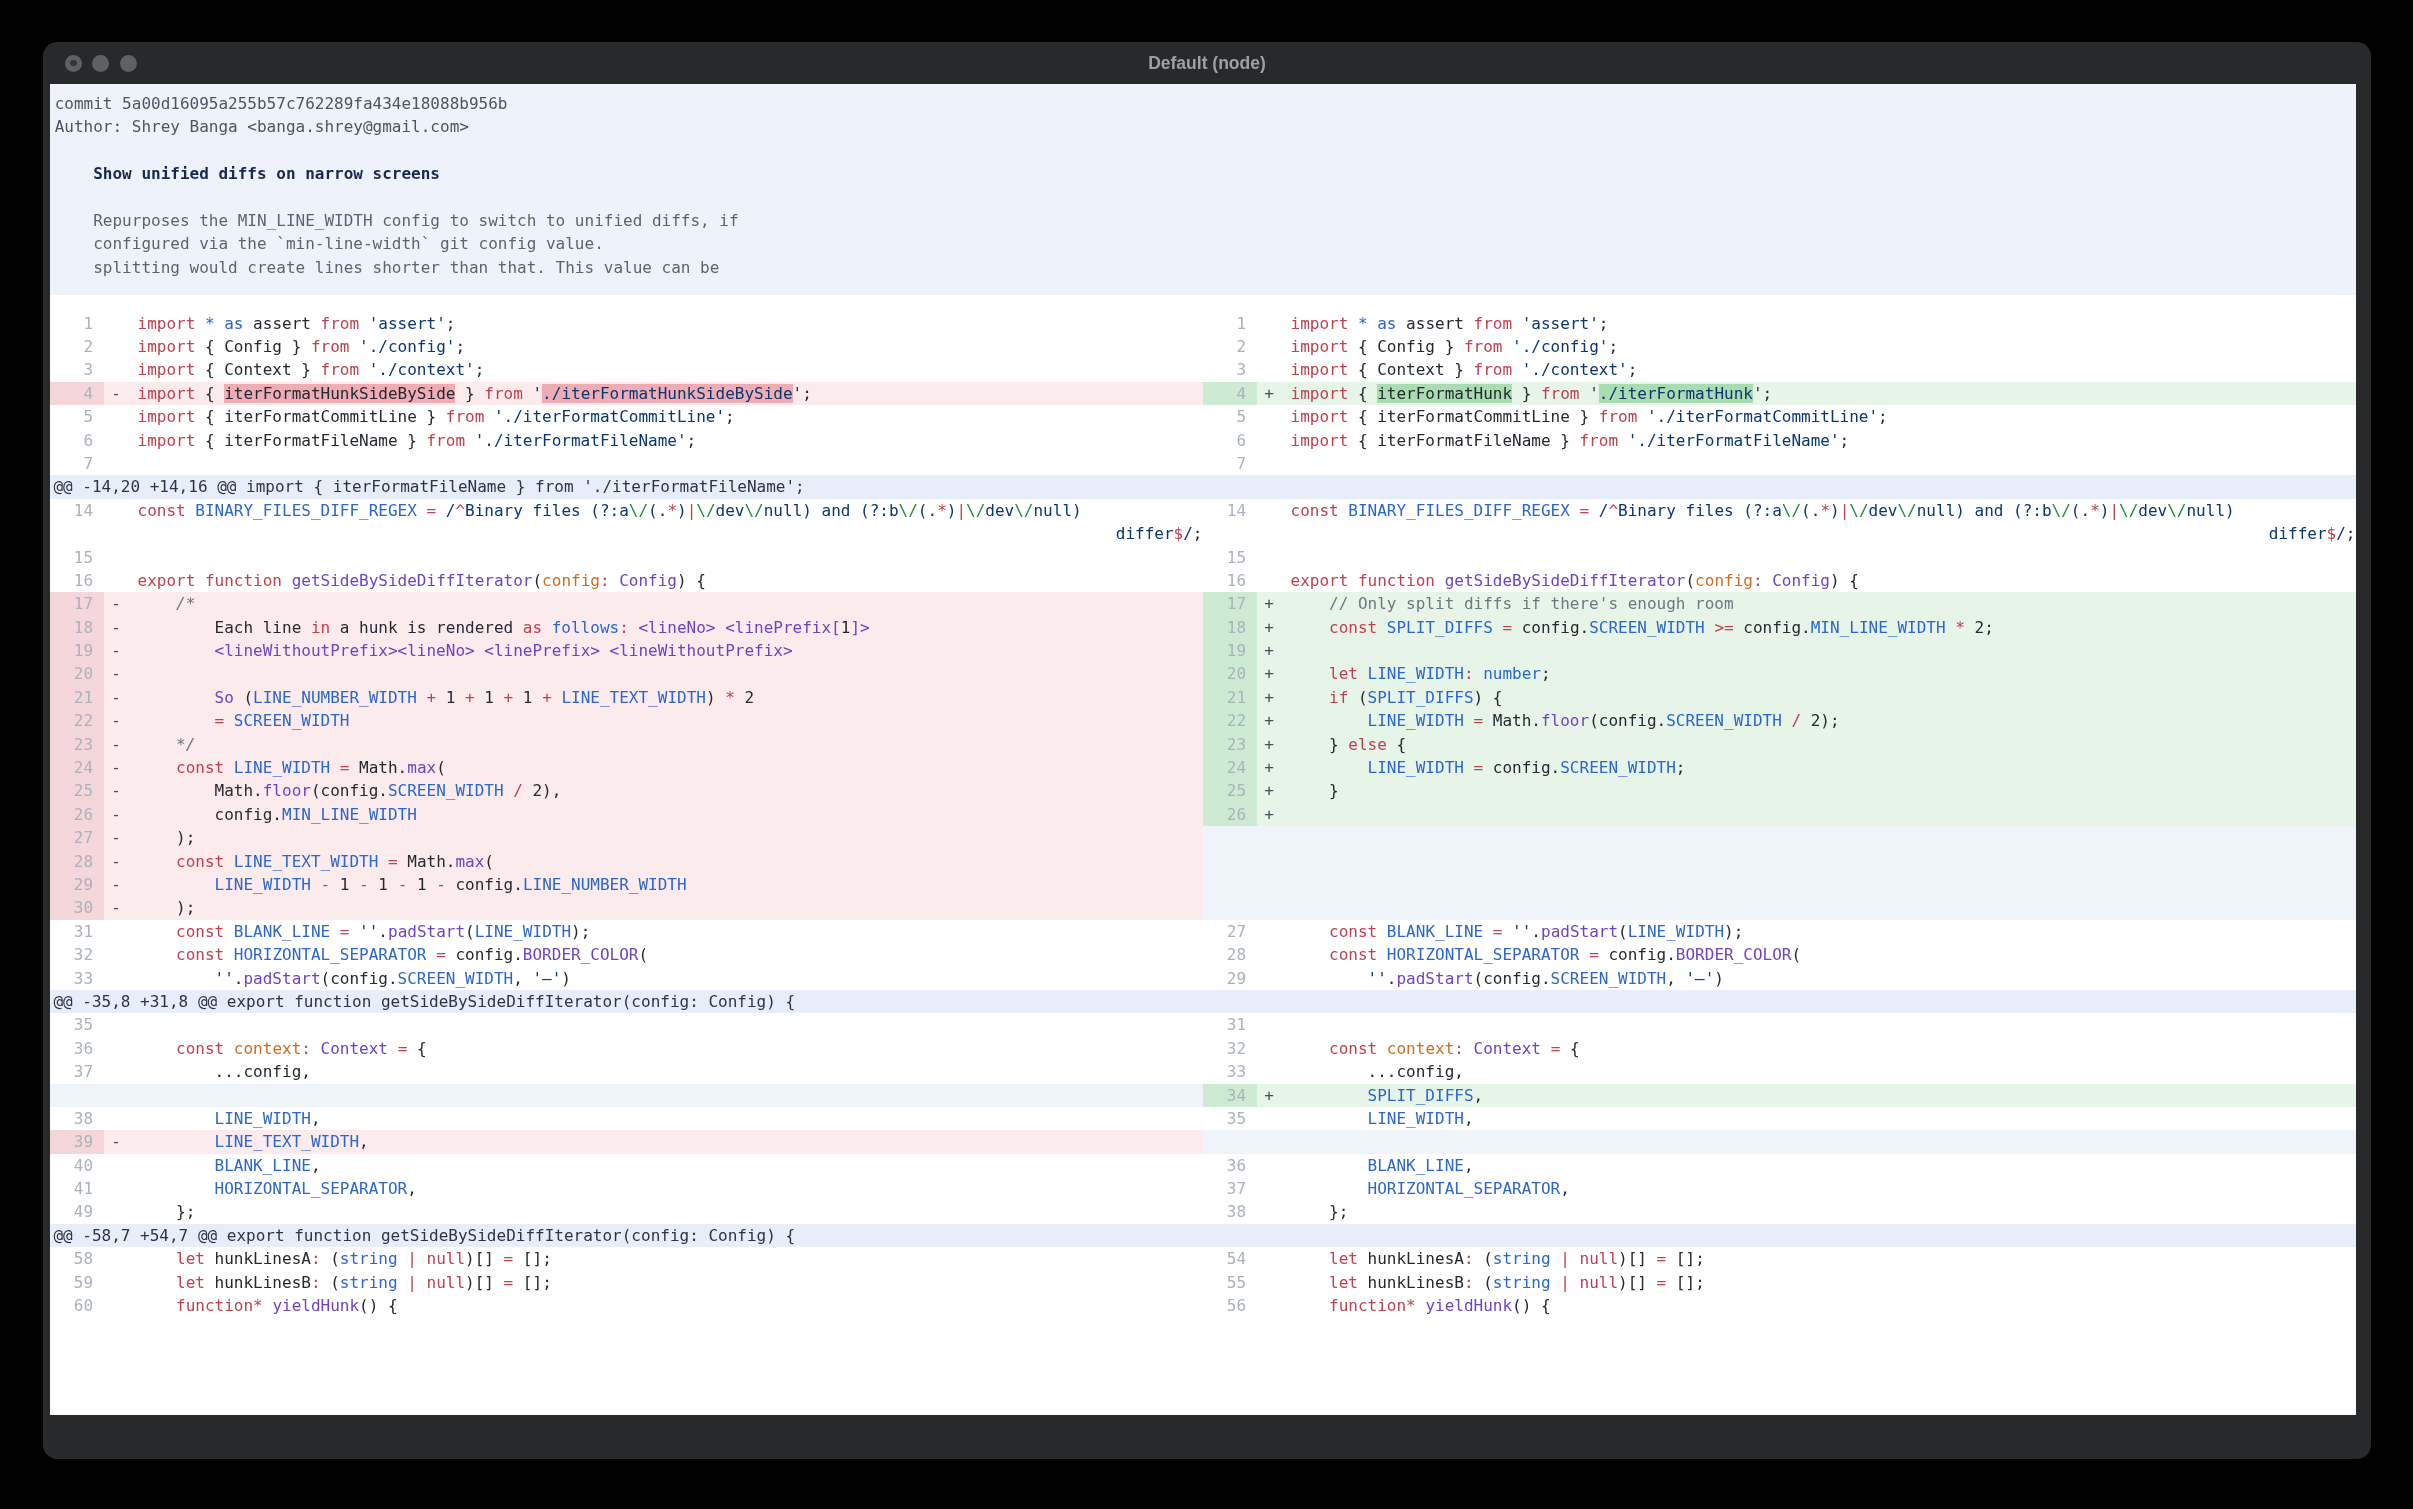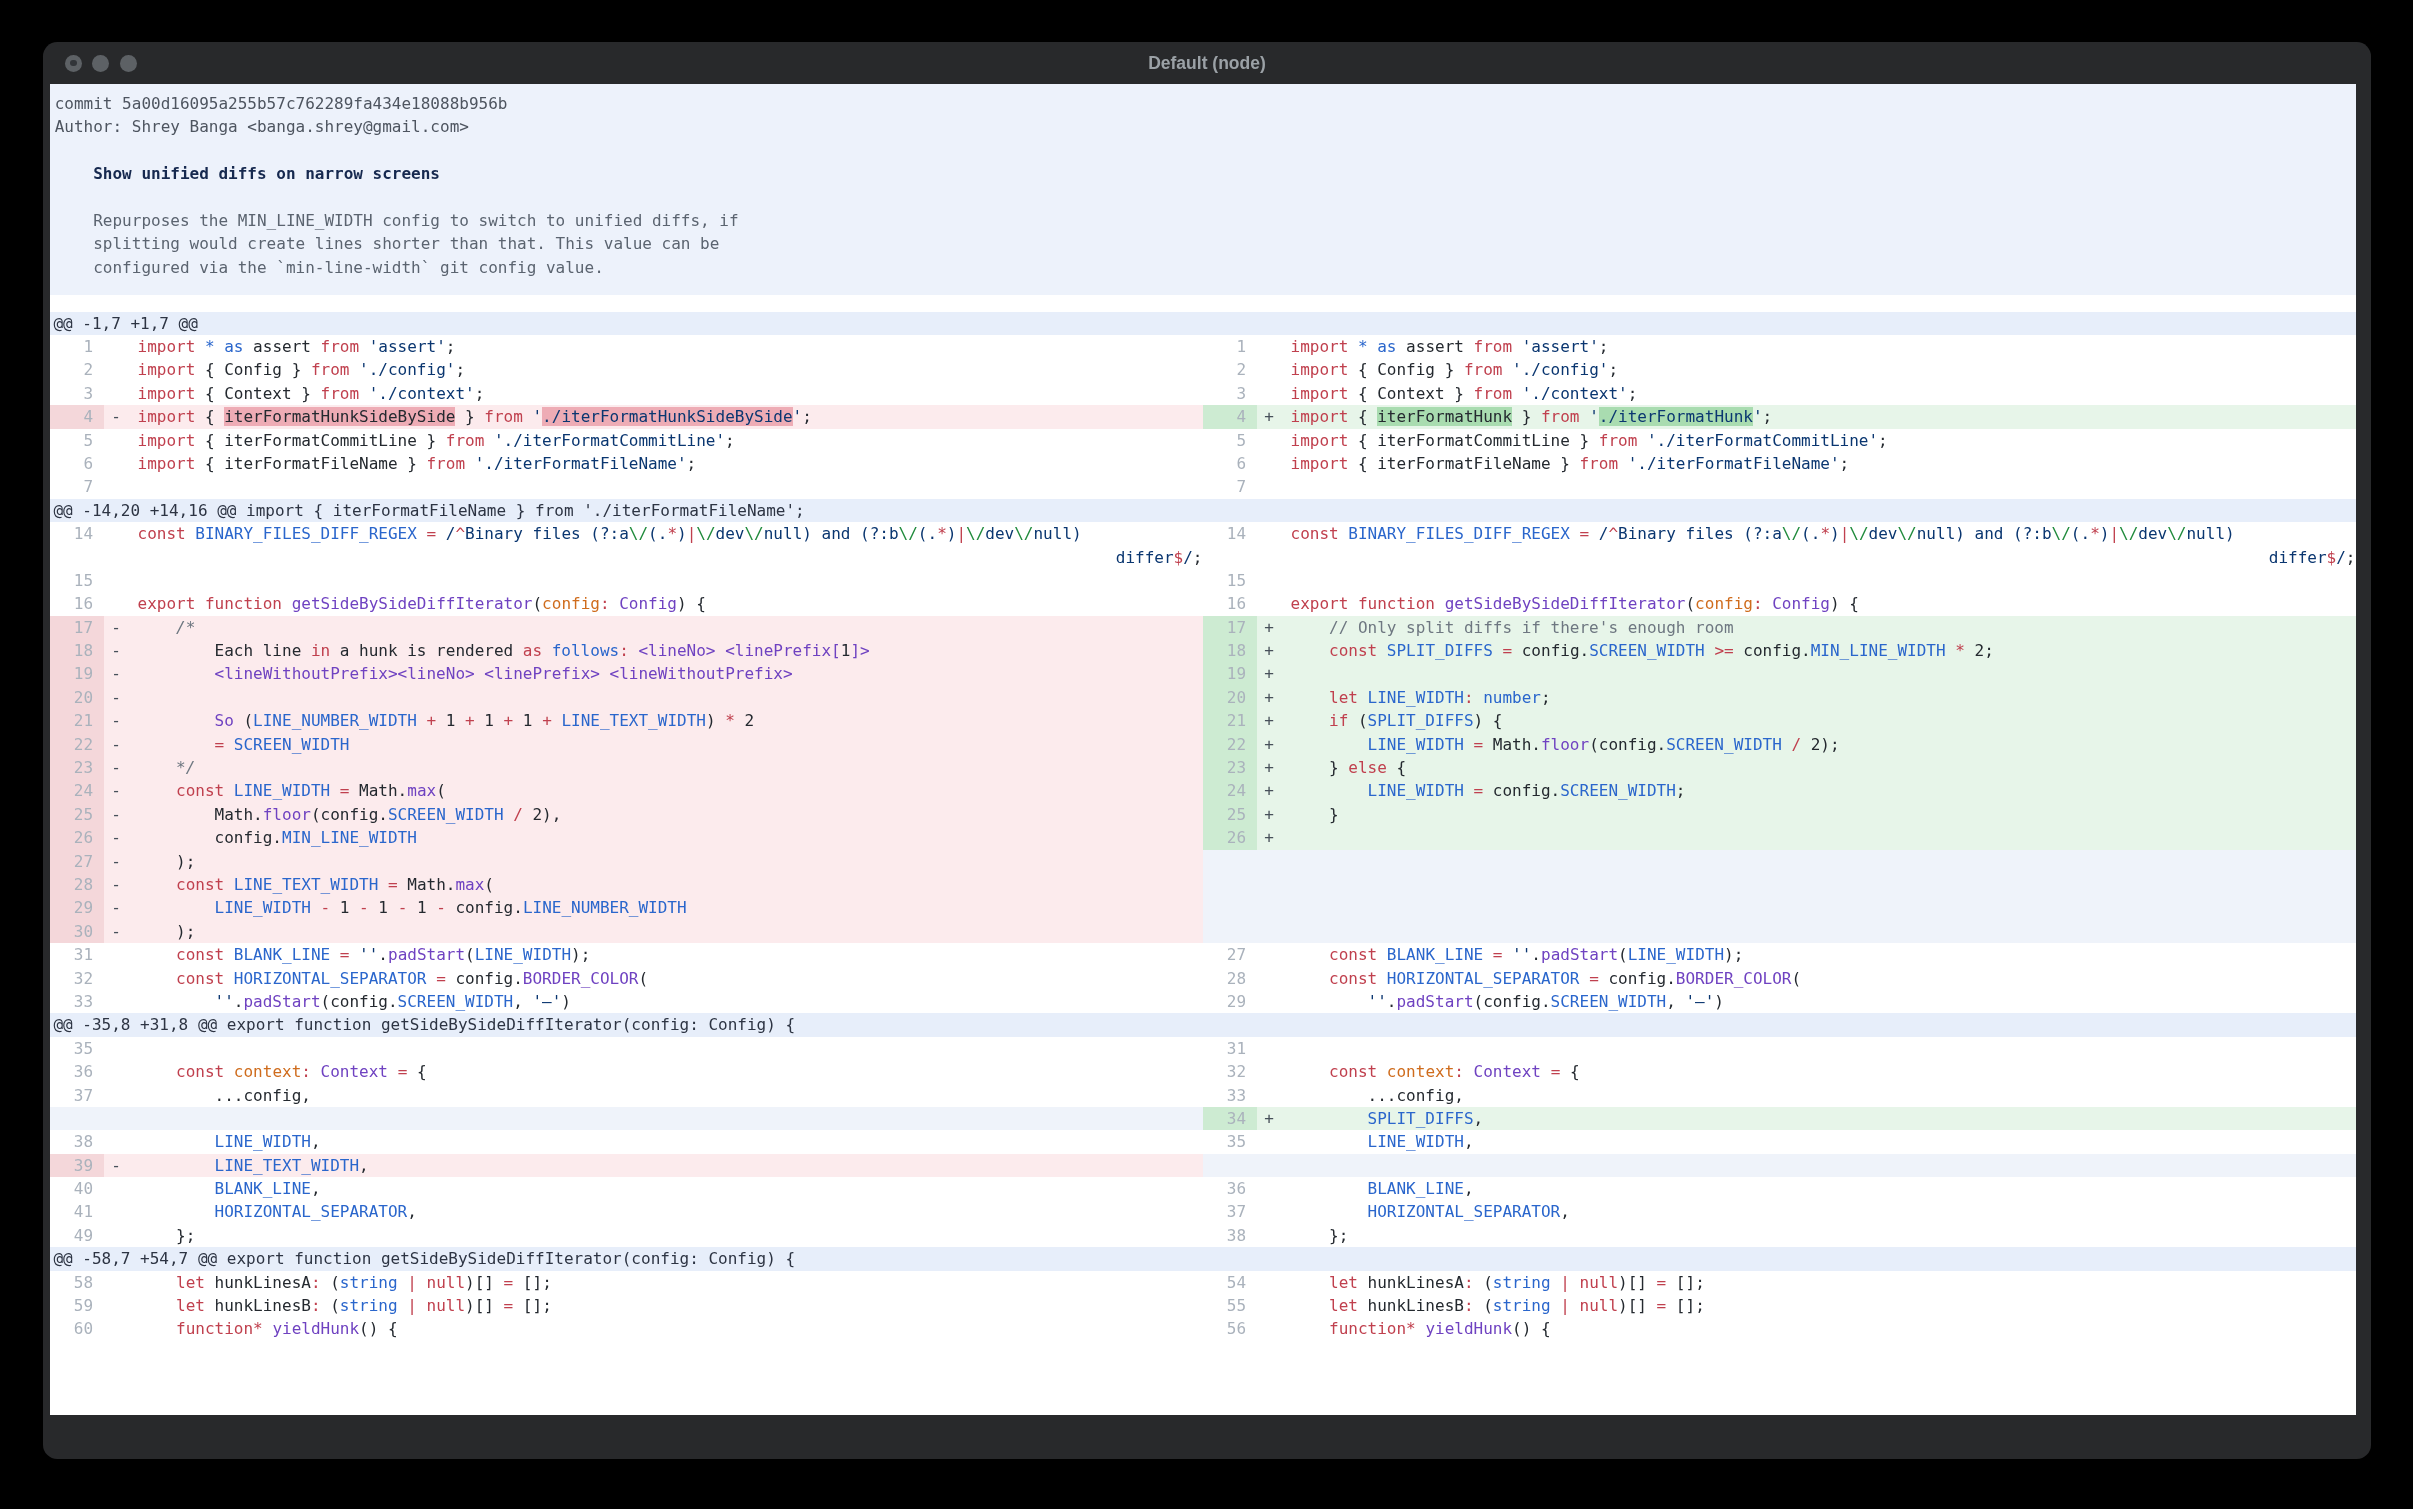--- a/index.html
+++ b/index.html
@@ -66,29 +66,28 @@
   </div>
 
   <div class="content">
     <div class="commit">
       <div class="c-meta">commit 5a00d16095a255b57c762289fa434e18088b956b</div>
       <div class="c-meta">Author: Shrey Banga &lt;banga.shrey@gmail.com&gt;</div>
       <div class="c-blank"></div>
       <div class="c-title">    Show unified diffs on narrow screens</div>
       <div class="c-blank"></div>
       <div class="c-body">    Repurposes the MIN_LINE_WIDTH config to switch to unified diffs, if</div>
+      <div class="c-body">    configured via the `min-line-width` git config value.</div>
       <div class="c-body">    splitting would create lines shorter than that. This value can be</div>
-      <div class="c-body">    configured via the `min-line-width` git config value.</div>
     </div>
 
 
     <div class="gap"></div>
 
     <div id="diff">
-        <div class="hunk-row">@@ -1,7 +1,7 @@</div>
         <div class="pair">
           <div class="side">
             <div class="row t-ctx">
               <span class="num">1</span>
               <span class="sign"></span>
               <pre class="code"><span class="sg-k">import</span><span class="sg-d"> </span><span class="sg-b">*</span><span class="sg-d"> </span><span class="sg-b">as</span><span class="sg-d"> assert </span><span class="sg-k">from</span><span class="sg-d"> </span><span class="sg-s">'assert'</span><span class="sg-d">;</span></pre>
             </div>
           </div>
           <div class="side">
             <div class="row t-ctx">

